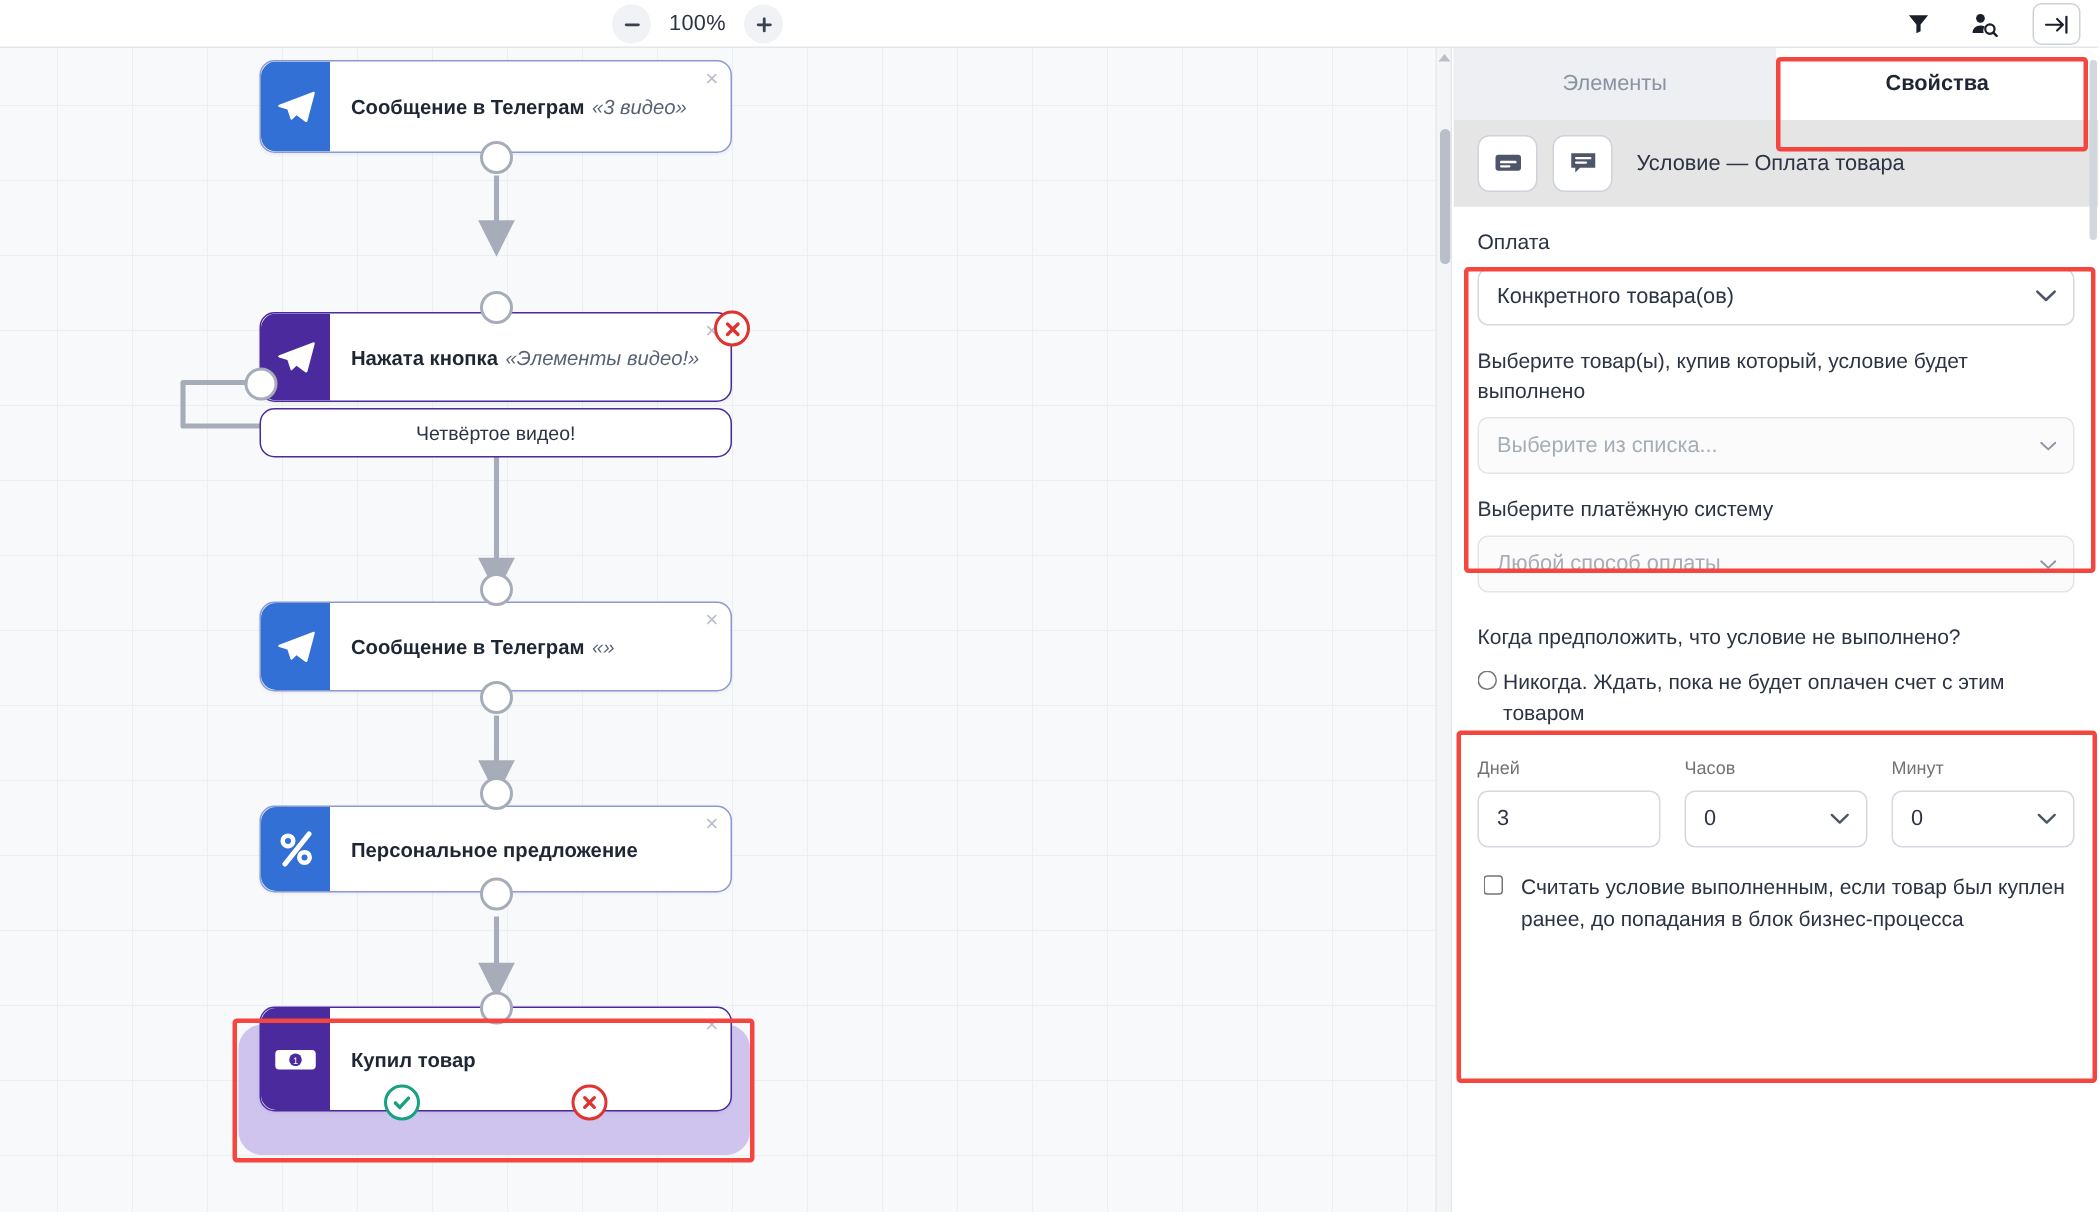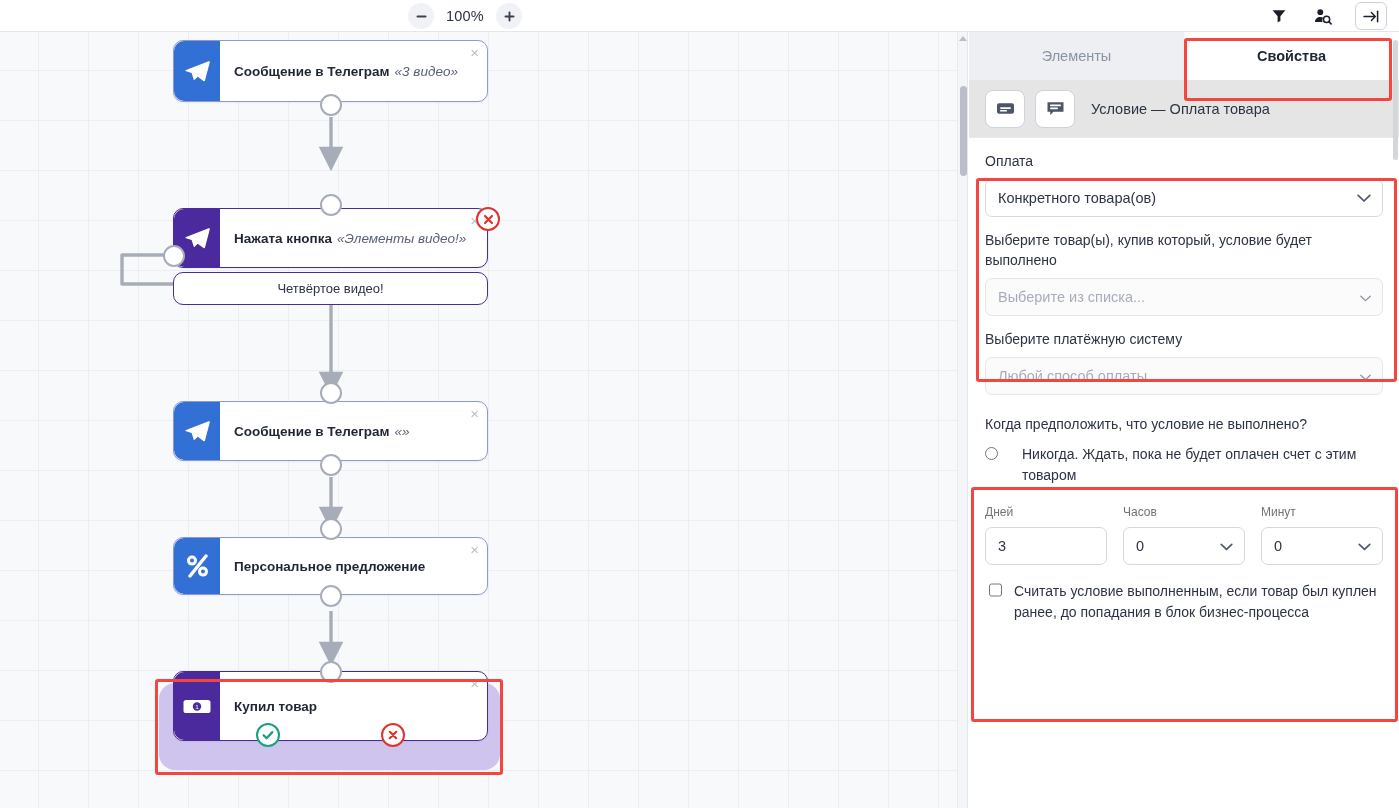--- a/index.html
+++ b/index.html
@@ -193,21 +193,21 @@
   .selwrap .chev {
     position: absolute; right: 12px; top: 50%; transform: translateY(-50%);
     pointer-events: none; color: #4d5668;
   }
   .fakeselect.ghost {
     background: #fbfbfc; color: #a7adb8; border-color: #e2e5ea;
   }
   .selwrap .chev.small { color: #8d94a1; }
 
   .radio-row {
-    display: flex; align-items: flex-start; gap: 24px;
+    display: flex; align-items: flex-start; gap: 4px;
     margin: 10px 0 0 0; font-size: 14px; color: #2c3343; line-height: 1.45; justify-content: space-between;
   }
   .radio-row input { margin: 3px 0 0 0; accent-color: #2a8a9e; }
 
   .time-row { display: flex; gap: 16px; margin-top: 20px; }
   .time-col { flex: 1; }
   .time-col .cap { font-size: 12px; color: #737373; margin-bottom: 8px; }
   .time-col input[type=text] {
     width: 100%; height: 38px; border: 1px solid #d4d8e0; border-radius: 7px;
     padding: 0 12px; font-size: 14.5px; color: #2c3343; outline: none;

